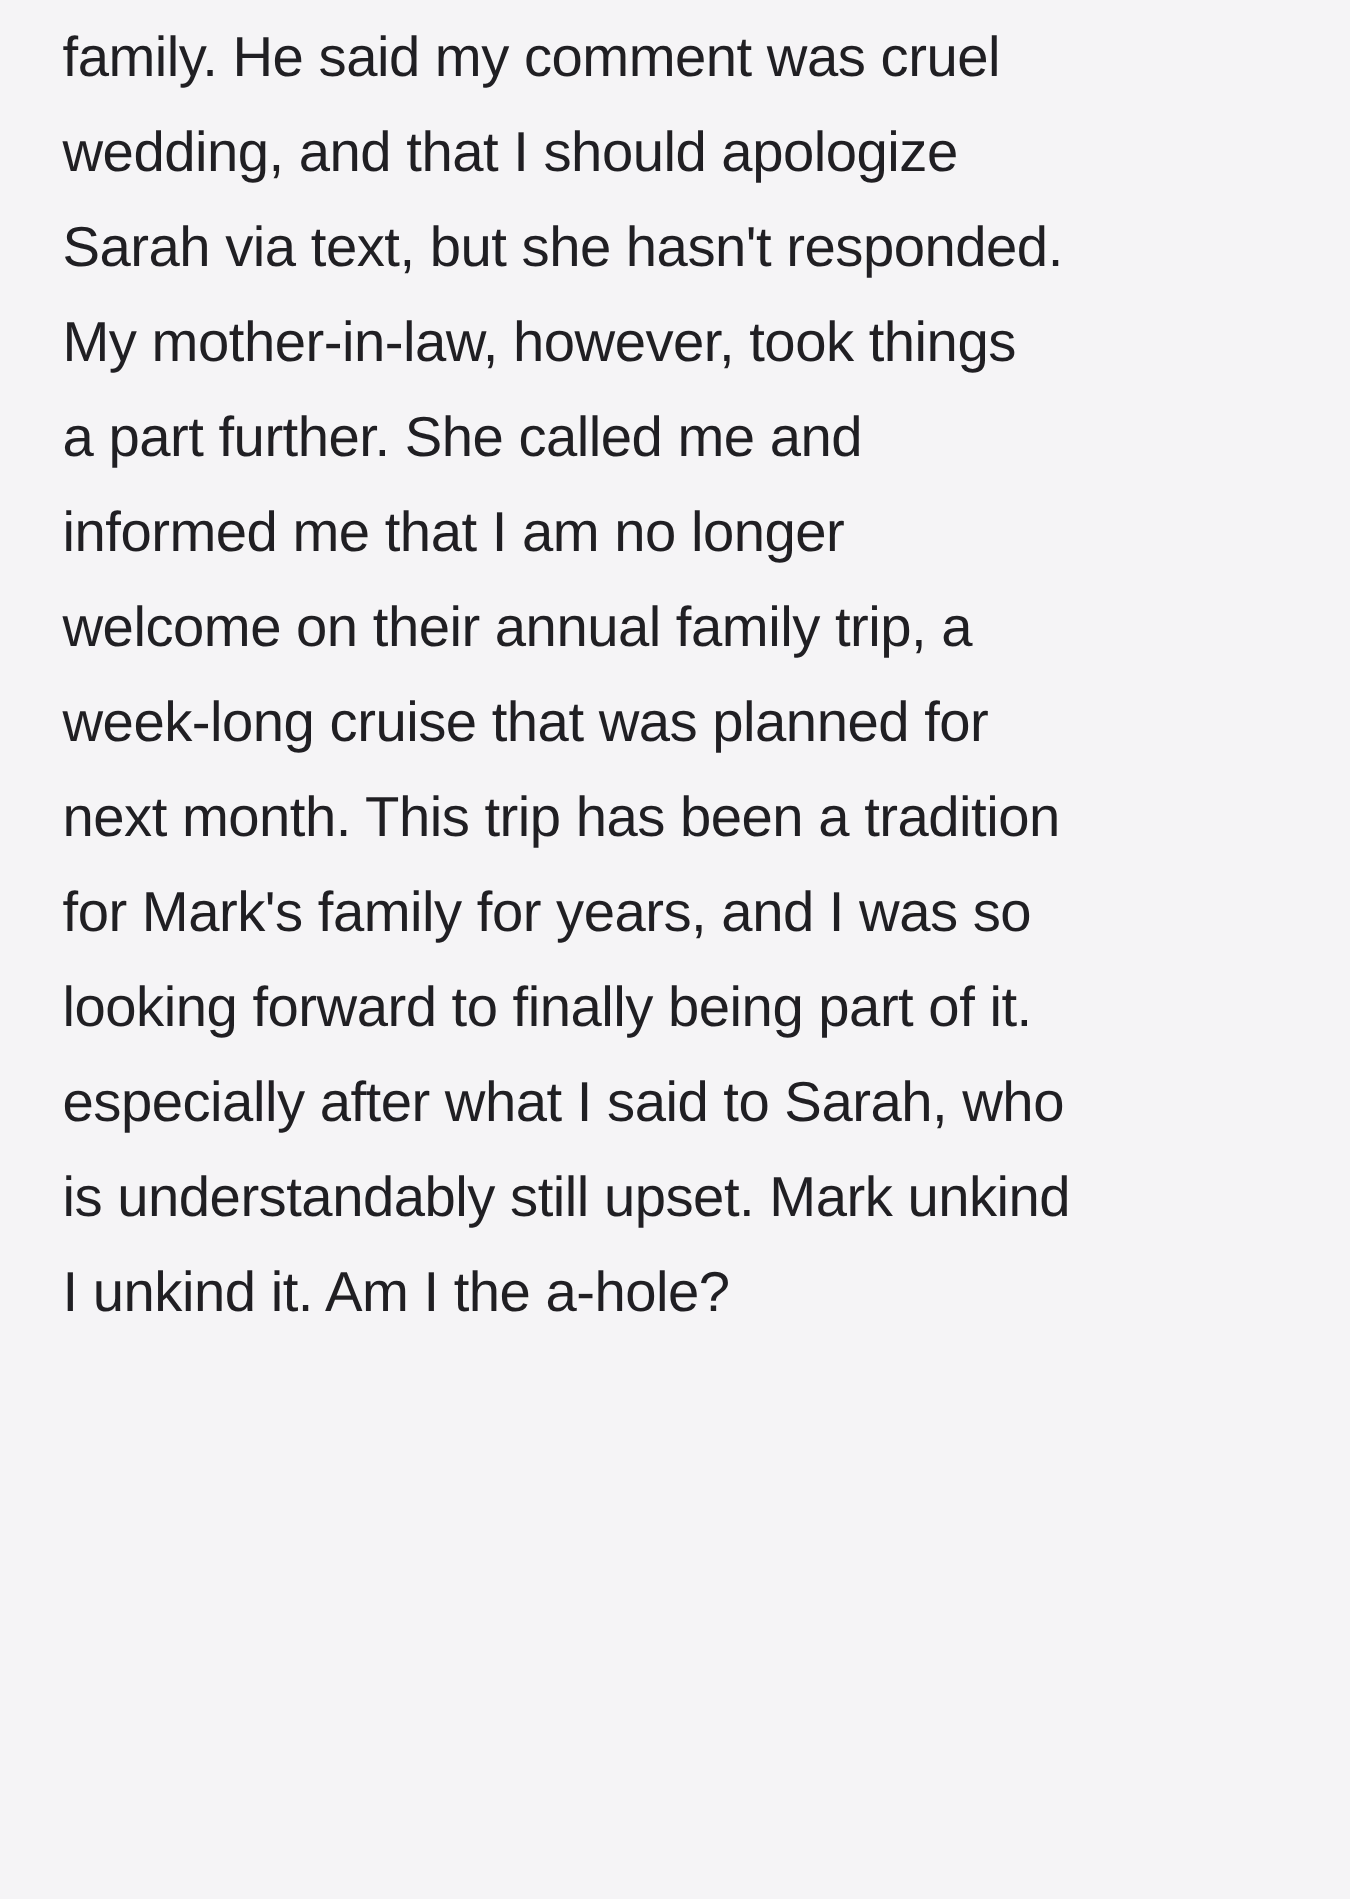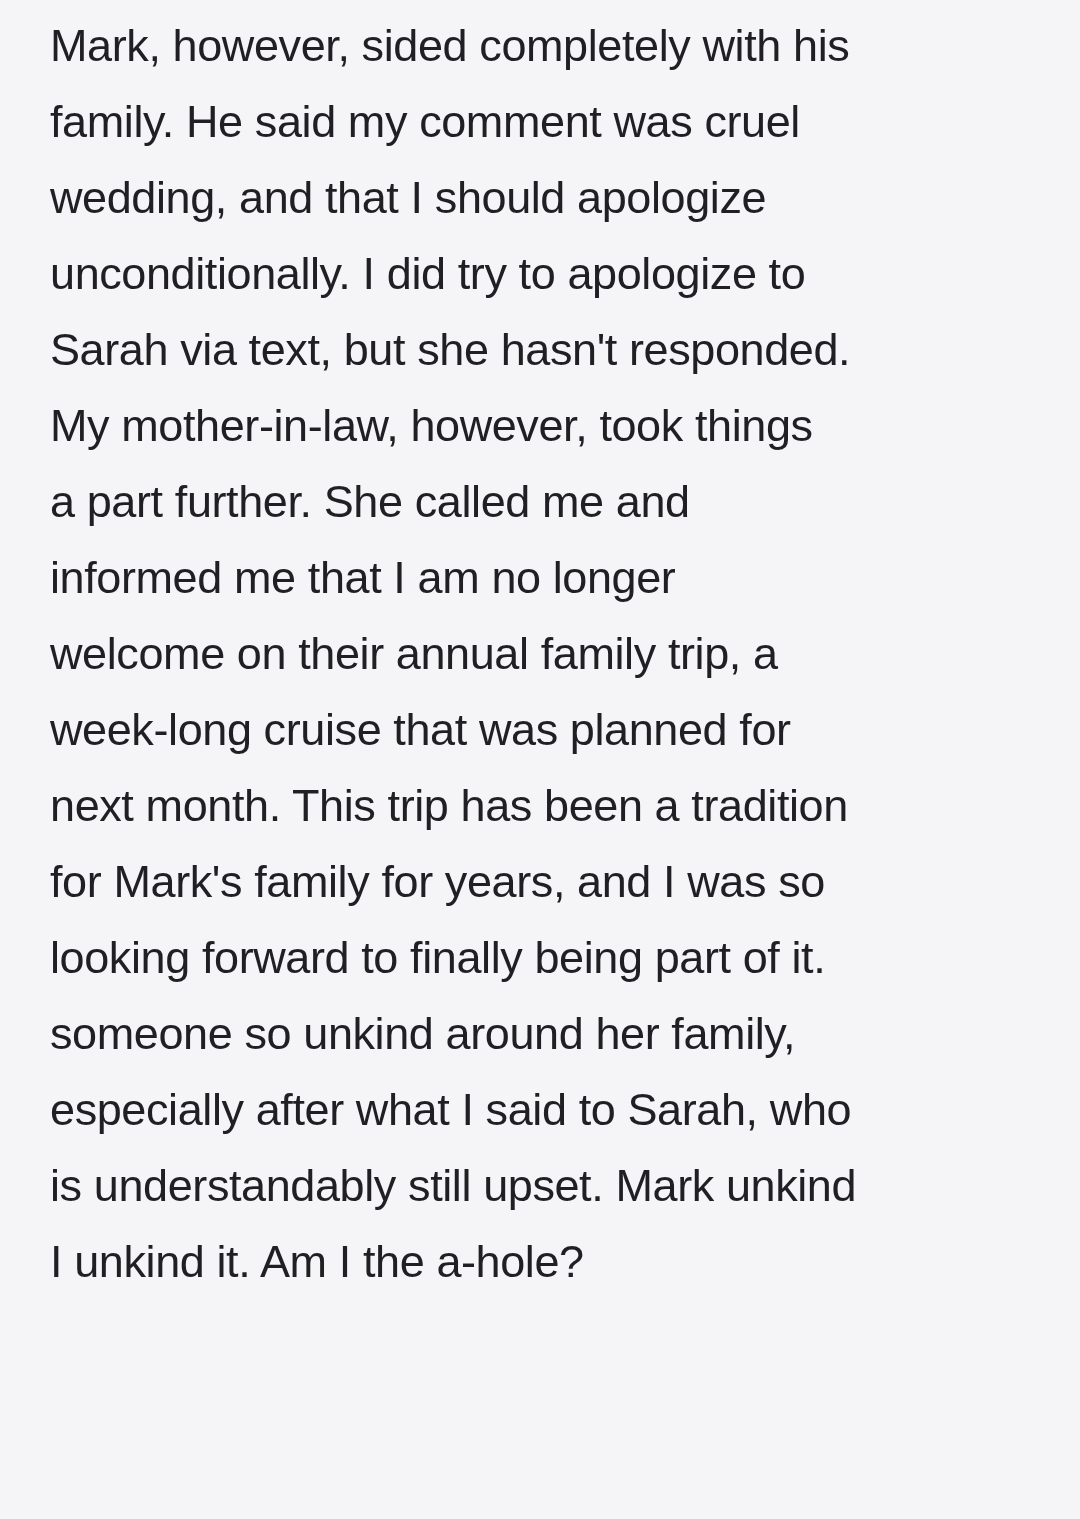--- a/index.html
+++ b/index.html
@@ -27,30 +27,27 @@
     color: var(--text-color);
   }
   .text-line {
     white-space: nowrap;
   }
 </style>
 </head>
 <body>
 
 <div class="post-body">
-    <div class="text-line">Mark, however, sided completely with his</div>
     <div class="text-line">family. He said my comment was cruel</div>
     <div class="text-line">wedding, and that I should apologize</div>
-    <div class="text-line">unconditionally. I did try to apologize to</div>
     <div class="text-line">Sarah via text, but she hasn't responded.</div>
     <div class="text-line">My mother-in-law, however, took things</div>
     <div class="text-line">a part further. She called me and</div>
     <div class="text-line">informed me that I am no longer</div>
     <div class="text-line">welcome on their annual family trip, a</div>
     <div class="text-line">week-long cruise that was planned for</div>
     <div class="text-line">next month. This trip has been a tradition</div>
     <div class="text-line">for Mark's family for years, and I was so</div>
     <div class="text-line">looking forward to finally being part of it.</div>
-    <div class="text-line">someone so unkind around her family,</div>
     <div class="text-line">especially after what I said to Sarah, who</div>
     <div class="text-line">is understandably still upset. Mark unkind</div>
     <div class="text-line">I unkind it. Am I the a-hole?</div>
   </div>
 
 </body></html>

